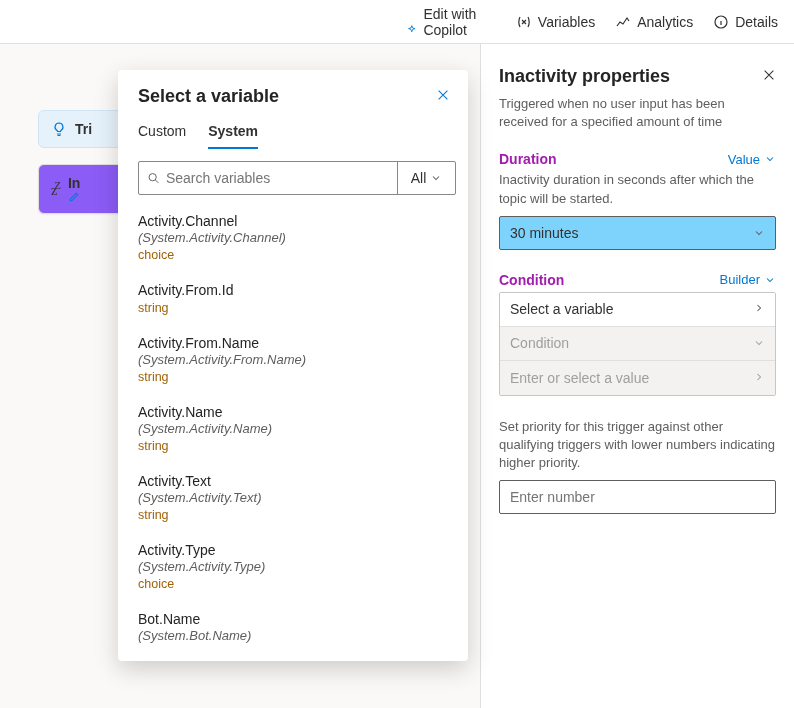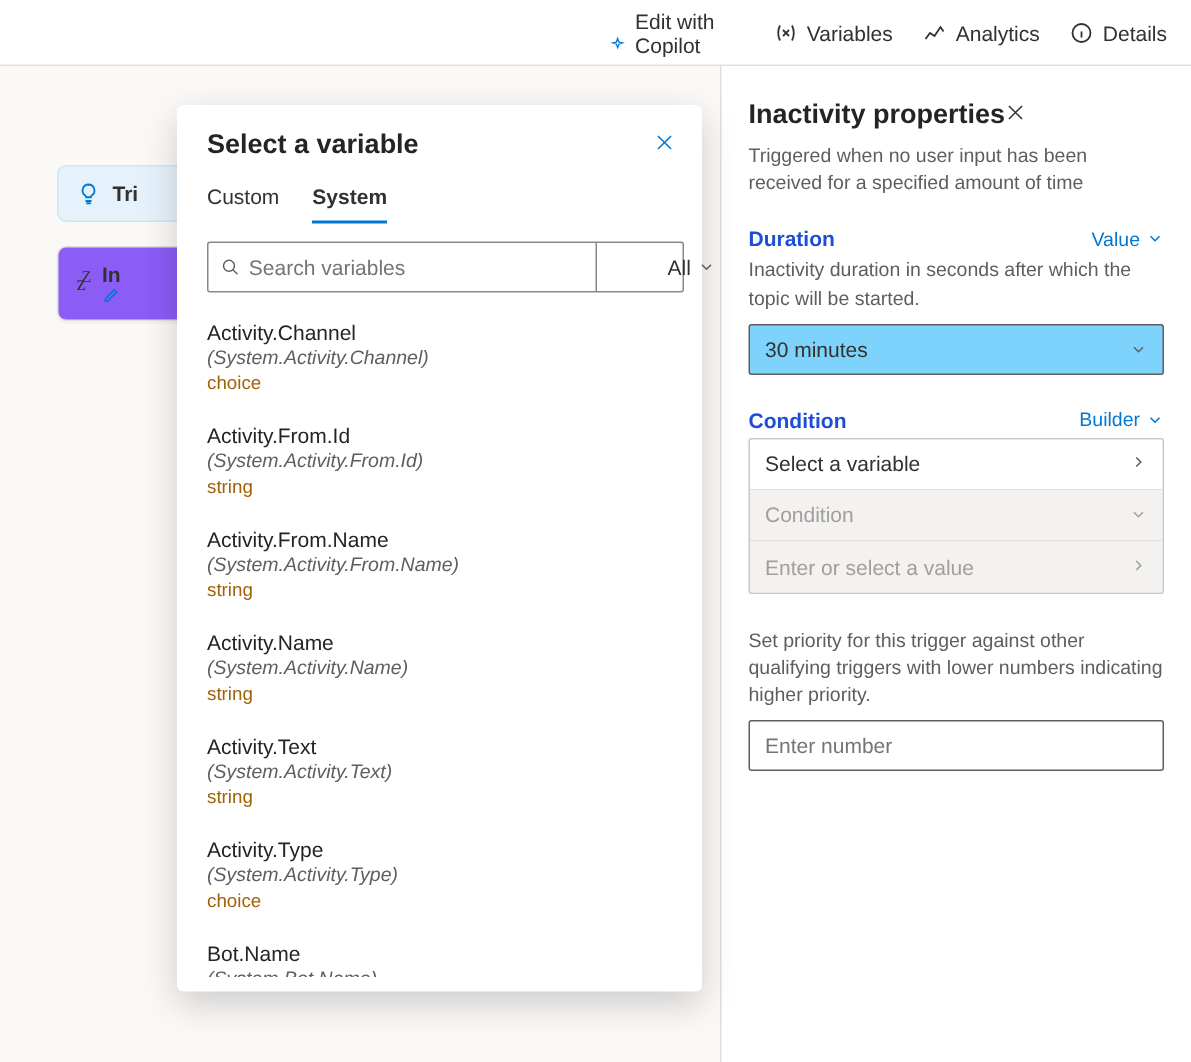--- a/index.html
+++ b/index.html
@@ -122,22 +122,22 @@
       align-items: center;
       padding: 0 8px;
       gap: 6px;
     }
     .search-box input {
       border:none; outline:none; width:100%; font-size:14px; color:#323130;
     }
     .filter-box {
       width: 58px;
       border-left: 1px solid #8a8886;
-      display:flex; align-items:center; justify-content:space-between;
-      gap:4px; cursor:pointer;padding-left:47px;
+      display:flex; align-items:center; justify-content:center;
+      gap:4px; cursor:pointer;
     }
     .var-list {
       max-height: 448px;
       overflow-y: auto;
       padding-right: 6px;
     }
     .var-item { padding: 10px 0 10px 0; }
     .var-name { font-size:14px; color:#242424; }
     .var-sys { font-style: italic; color:#605e5c; font-size:13px; margin-top:1px; }
     .var-type { font-size:12.5px; color:#a16207; margin-top:3px; }
@@ -147,25 +147,25 @@
     .panel {
       position: absolute;
       right: 0;
       top: 0;
       width: 314px;
       height: 100%;
       background: #fff;
       border-left: 1px solid #e1dfdd;
       padding: 22px 18px;
     }
-    .panel-header { display:flex; align-items:center; margin-bottom:8px; }
+    .panel-header { display:flex; justify-content:space-between; align-items:center; margin-bottom:8px; }
     .panel-header h2 { font-size:18px; font-weight:600; color:#242424; }
     .panel-desc { font-size:13px; color:#605e5c; line-height:1.4; margin-bottom:20px; }
     .section-header { display:flex; justify-content:space-between; align-items:center; margin-bottom:4px; }
-    .section-header label { font-weight:600; font-size:14px; color:#1d4ed8; }
+    .section-header label { font-weight:600; font-size:14px; color:#a21caf; }
     .header-action { color:#0078d4; font-size:13px; display:flex; align-items:center; gap:4px; cursor:pointer; }
     .section-help { font-size:13px; color:#605e5c; line-height:1.4; margin-bottom:8px; }
     .dropdown {
       width:100%; height:34px; border:1px solid #605e5c; border-radius:2px;
       display:flex; align-items:center; justify-content:space-between;
       padding: 0 10px; cursor:pointer; font-size:14px; color:#323130; background:#7dd3fc;
     }
     .chev { display:inline-flex; }
     .chev svg { width:12px; height:12px; }
     .section { margin-bottom:22px; }
@@ -267,21 +267,20 @@
       </div>
     </div>
     <div class="var-list">
       <div class="var-item">
         <div class="var-name">Activity.Channel</div>
         <div class="var-sys">(System.Activity.Channel)</div>
         <div class="var-type">choice</div>
       </div>
       <div class="var-item">
         <div class="var-name">Activity.From.Id</div>
-        <div class="var-sys">(System.Activity.From.Id)</div>
         <div class="var-type">string</div>
       </div>
       <div class="var-item">
         <div class="var-name">Activity.From.Name</div>
         <div class="var-sys">(System.Activity.From.Name)</div>
         <div class="var-type">string</div>
       </div>
       <div class="var-item">
         <div class="var-name">Activity.Name</div>
         <div class="var-sys">(System.Activity.Name)</div>

